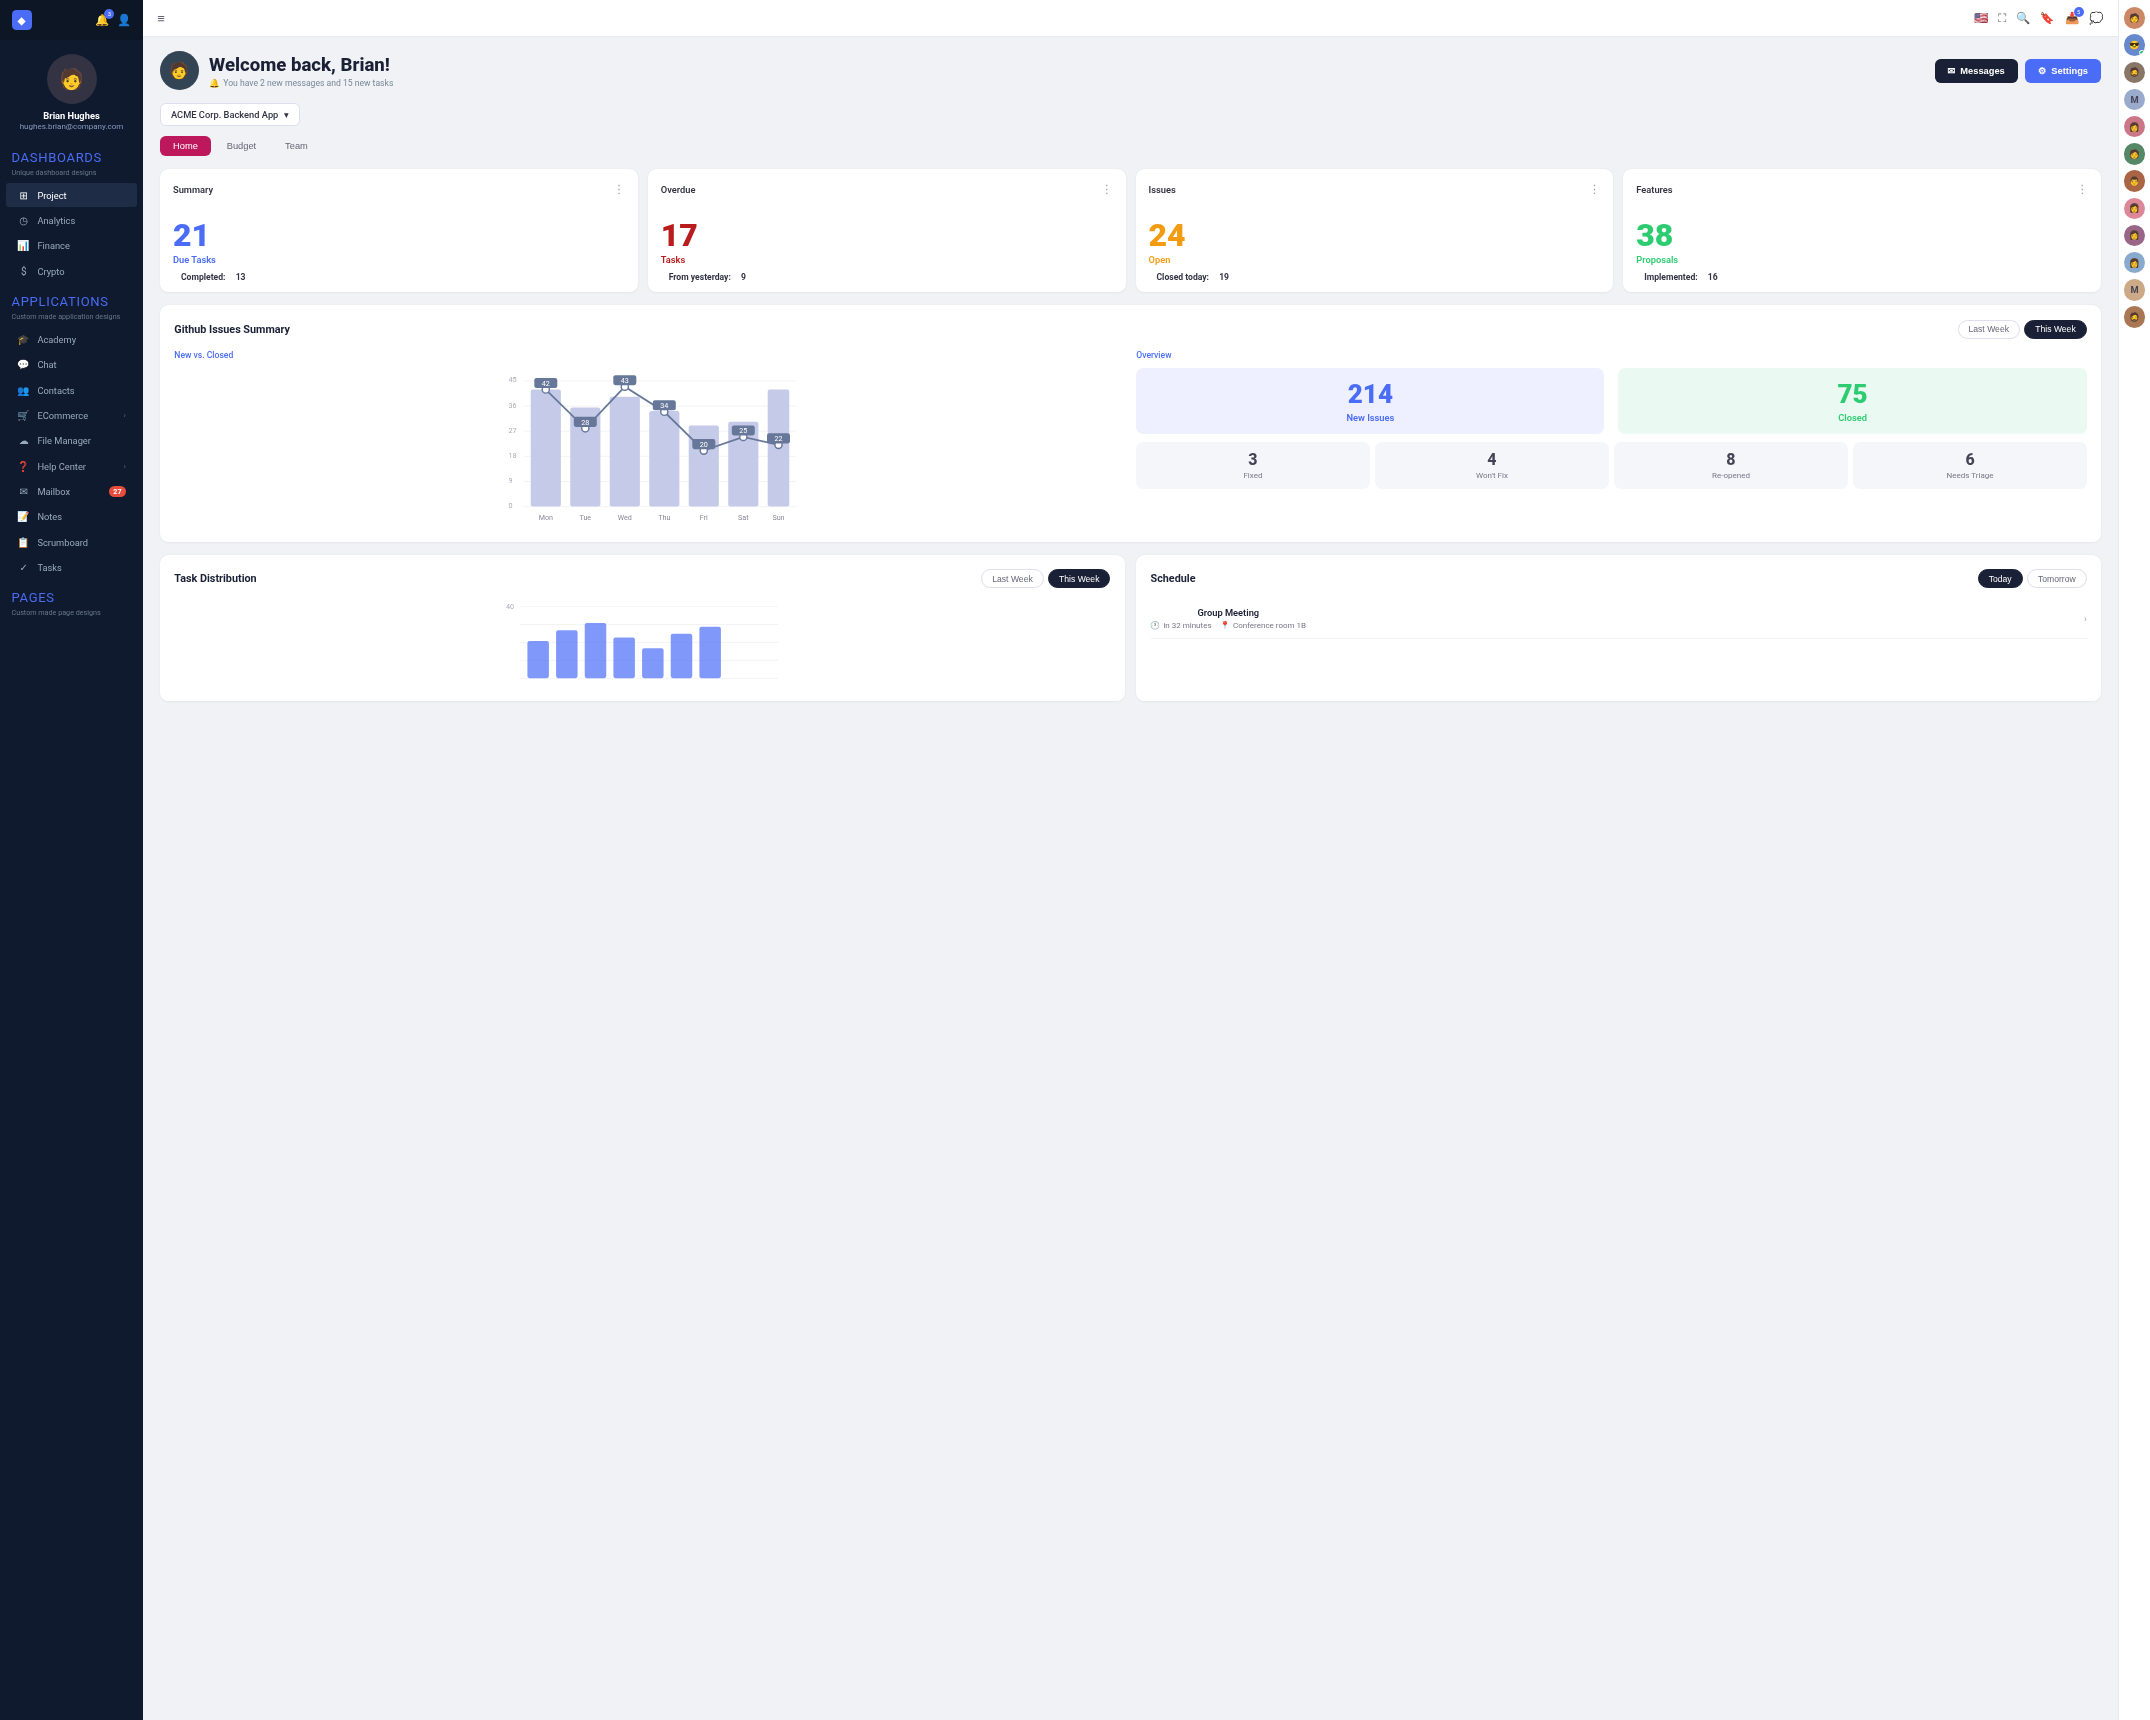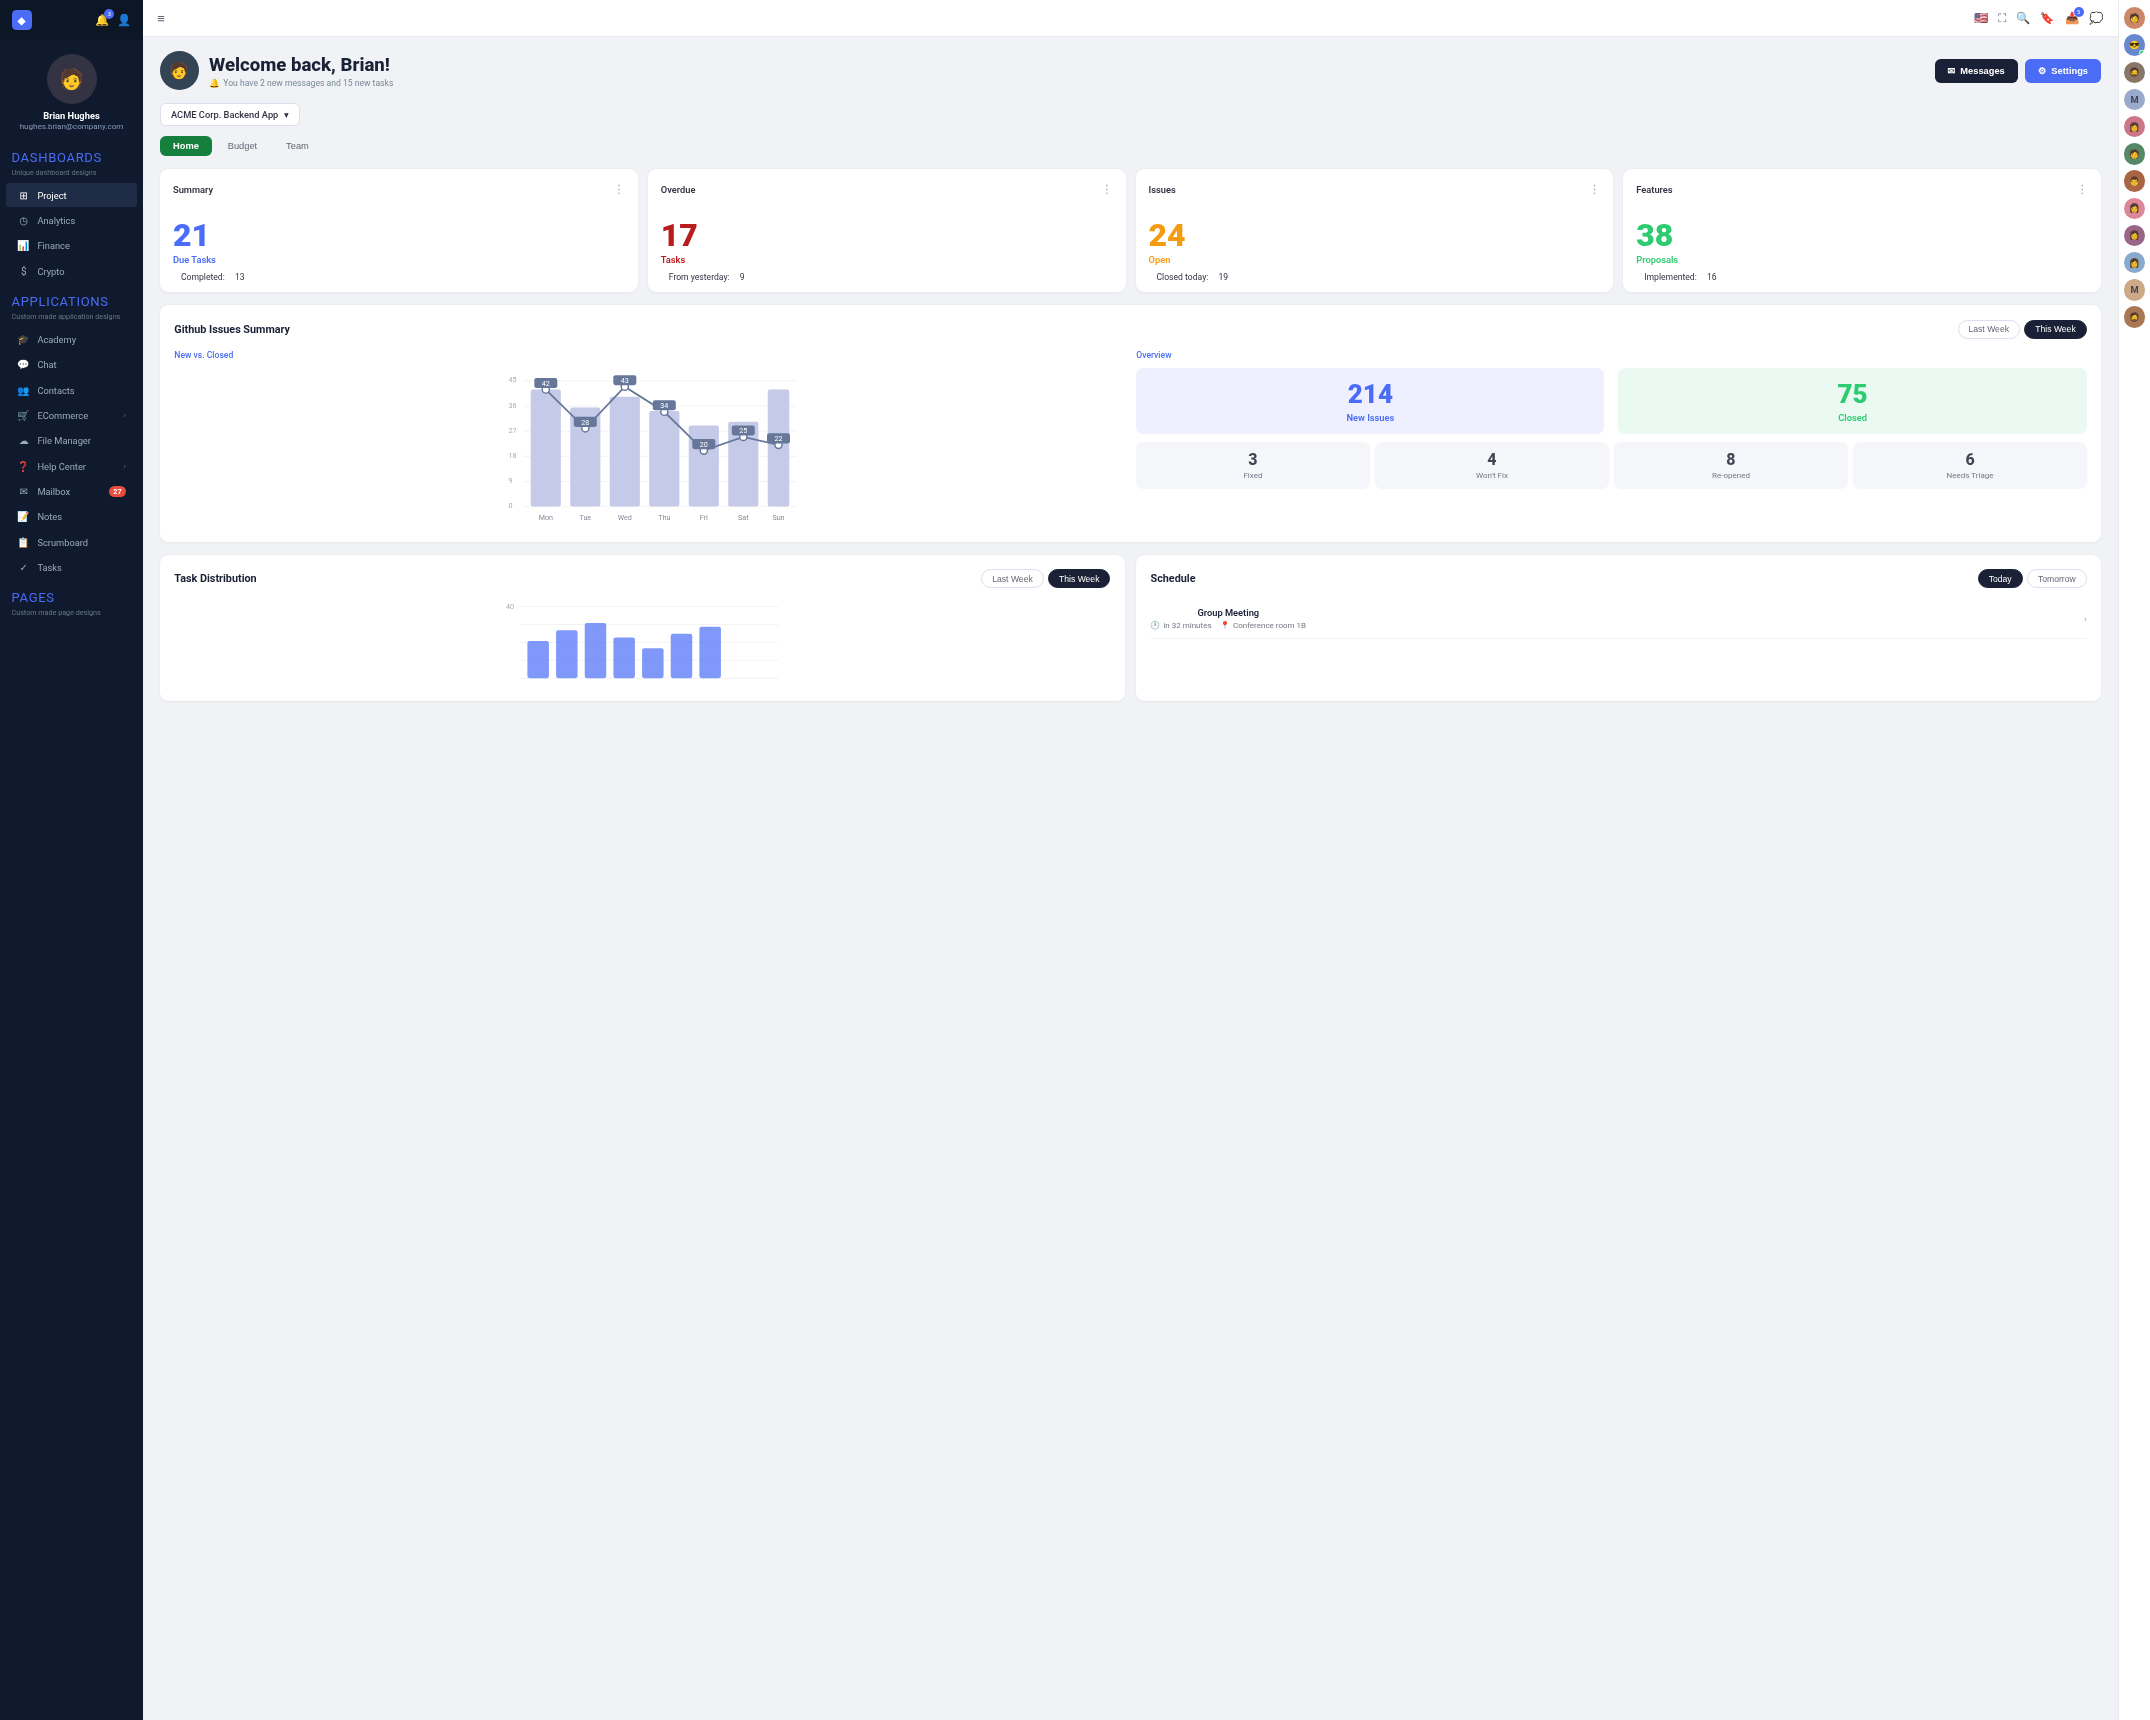--- a/index.html
+++ b/index.html
@@ -103,35 +103,35 @@
       border: 0.7px solid #dde; border-radius: 5.7px; padding: 5px 10px;
       background: #fff; cursor: pointer; font-size: 9.3px; font-weight: 500; margin-bottom: 10px; color: #334;
     }
 
     
     .tabs { display: flex; gap: 2.9px; margin-bottom: 13px; }
     .tab {
       padding: 5px 13px; border-radius: 5.7px; cursor: pointer;
       font-size: 9.3px; font-weight: 500; color: #667; border: none; background: transparent;
     }
-    .tab.active { background: #15803d; color: #fff; font-weight: bold; }
+    .tab.active { background: #be185d; color: #fff; }
 
     
     .stats-row { display: grid; grid-template-columns: repeat(4, 1fr); gap: 10px; margin-bottom: 13px; }
     .stat-card {
       background: #fff; border-radius: 8.6px; padding: 13px 13px 10px;
       box-shadow: 0 0.7px 2.9px rgba(0,0,0,0.05);
     }
     .stat-card-header { display: flex; justify-content: space-between; align-items: center; margin-bottom: 23px; }
     .stat-card-title { font-size: 9.3px; font-weight: 600; color: #334; }
     .stat-card-menu { color: #99a; cursor: pointer; font-size: 11.5px; }
     .stat-number { font-size: 32px; font-weight: 900; line-height: 1; }
     .stat-label { font-size: 9.3px; font-weight: 600; margin-top: 2.9px; }
     .stat-footer { font-size: 8.6px; color: #778; margin-top: 7.2px; }
-    .stat-footer span { font-weight: 400; color: #334; padding-left: 8px; }
+    .stat-footer span { font-weight: 700; color: #334; padding-left: 8px; }
     .color-blue { color: #4a6cf7; }
     .color-red { color: #b91c1c; }
     .color-orange { color: #f39c12; }
     .color-green { color: #2ecc71; }
 
     
     .github-section {
       background: #fff; border-radius: 8.6px; padding: 14.3px;
       box-shadow: 0 0.7px 2.9px rgba(0,0,0,0.05); margin-bottom: 13px;
     }

